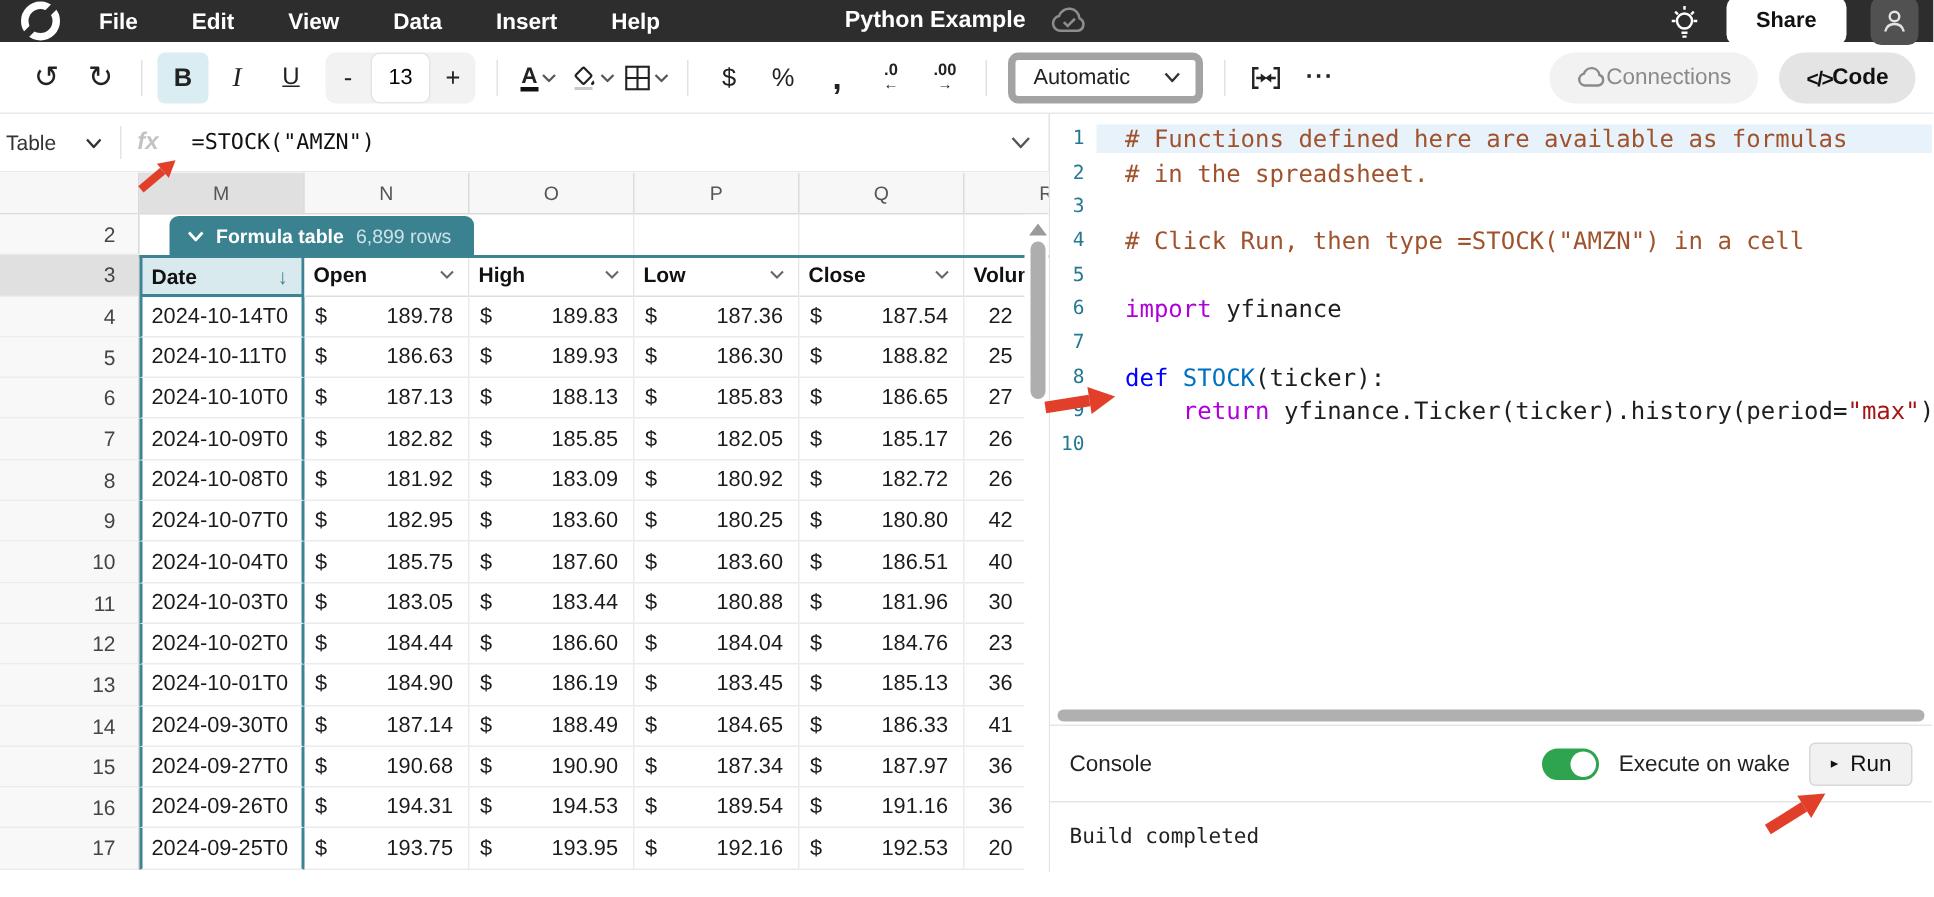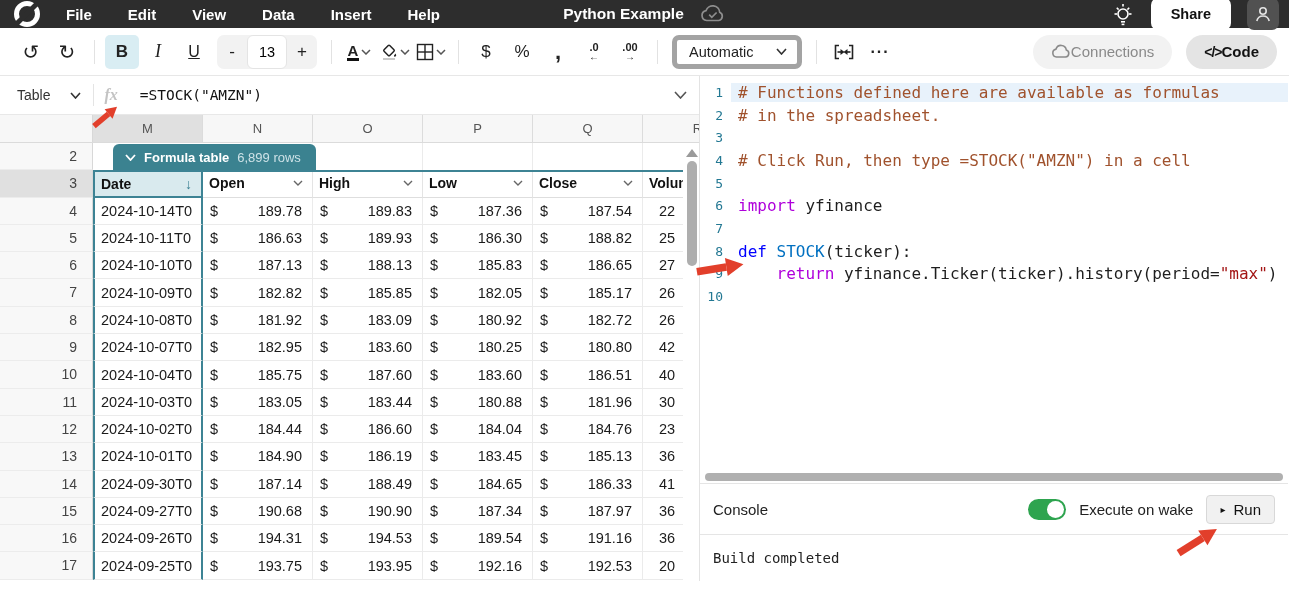--- a/index.html
+++ b/index.html
@@ -40,23 +40,23 @@
   .pill-btn { display:flex; align-items:center; gap:0; height:34px; border:none; border-radius:17px; padding:0 18px; font-size:15px; cursor:pointer; }
   .connections { background:#f2f2f2; color:#8a8a8a; margin-left:auto; }
   .code-pill { background:#e4e4e4; color:#111; font-weight:600; margin-left:12px; margin-right:2px; }
   .code-glyph { font-size:14px; font-weight:700; letter-spacing:-1px; }
 
   
   .main { display:flex; height:505px; }
   .left-pane { width:700px; display:flex; flex-direction:column; border-right:1px solid #e3e3e3; }
 
   .formula-bar { height:39px; border-bottom:1px solid #e8e8e8; display:flex; align-items:center; position:relative; }
-  .tbl-select { display:flex; align-items:center; gap:20px; padding:0 12px 0 17px; font-size:14px; color:#333; cursor:pointer; }
+  .tbl-select { display:flex; align-items:center; gap:20px; padding:0 12px 0 4px; font-size:14px; color:#333; cursor:pointer; }
   .fb-sep { width:1px; height:22px; background:#e4e4e4; }
-  .fx { font-style:italic; font-family:Liberation Serif, serif; font-weight:700; color:#c3c3c3; font-size:16px; padding:0 10px; }
+  .fx { font-style:italic; font-family:Liberation Sans, sans-serif; font-weight:700; color:#c3c3c3; font-size:16px; padding:0 10px; }
   .formula-text { font-family:"DejaVu Sans Mono", monospace; font-size:14.5px; color:#111; padding-left:12px; }
   .fb-chev { position:absolute; right:12px; cursor:pointer; }
 
   
   .grid { position:relative; flex:1; overflow:hidden; background:#fff; }
   .col-headers { height:28px; display:flex; background:#f7f7f7; border-bottom:1px solid #dbdbdb; width:753px; }
   .corner { width:93px; border-right:1px solid #d8d8d8; }
   .colh { width:110px; text-align:center; line-height:27px; font-size:13px; color:#555; border-right:1px solid #dcdcdc; cursor:pointer; }
   .colh.selected { background:#e0e0e0; }
   .grid-rows { position:relative; width:753px; }
@@ -82,21 +82,21 @@
   .v-scroll { position:absolute; left:590px; top:28px; bottom:0; width:18px; background:#fff; }
   .v-up { width:0; height:0; border-left:6px solid transparent; border-right:6px solid transparent;
     border-bottom:8px solid #9a9a9a; margin:6px auto 4px auto; }
   .v-thumb { width:10px; height:105px; background:#aeaeae; border-radius:5px; margin:0 auto; cursor:grab; }
 
   
   .right-pane { width:588px; display:flex; flex-direction:column; background:#fff; }
   .code-area { height:394px; overflow:hidden; padding-top:5px; position:relative; }
   .code-line { display:flex; height:22.7px; align-items:center; }
   .ln { width:31px; flex:none; text-align:right; padding-right:8px; font-family:"DejaVu Sans Mono",monospace; font-size:13px; color:#237893; }
-  .ctext { flex:1; white-space:pre; font-family:"DejaVu Sans Mono",monospace; font-size:16px; color:#1e1e1e; padding-left:7px; overflow:hidden; }
+  .ctext { flex:1; white-space:pre; font-family:"DejaVu Sans Mono",monospace; font-size:16px; color:#1e1e1e; padding-left:19px; overflow:hidden; }
   .code-line.hl .ctext { background:#e8f2fb; }
   .tok-com { color:#a0522d; }
   .tok-kw  { color:#af00db; }
   .tok-def { color:#0000ff; }
   .tok-fn  { color:#0070c1; }
   .tok-str { color:#a31515; }
   .tok-pl  { color:#1e1e1e; }
 
   .h-scroll { height:13px; display:flex; align-items:center; padding:0 5px; }
   .h-thumb { height:8px; flex:1; background:#b0b0b0; border-radius:4px; cursor:grab; }

